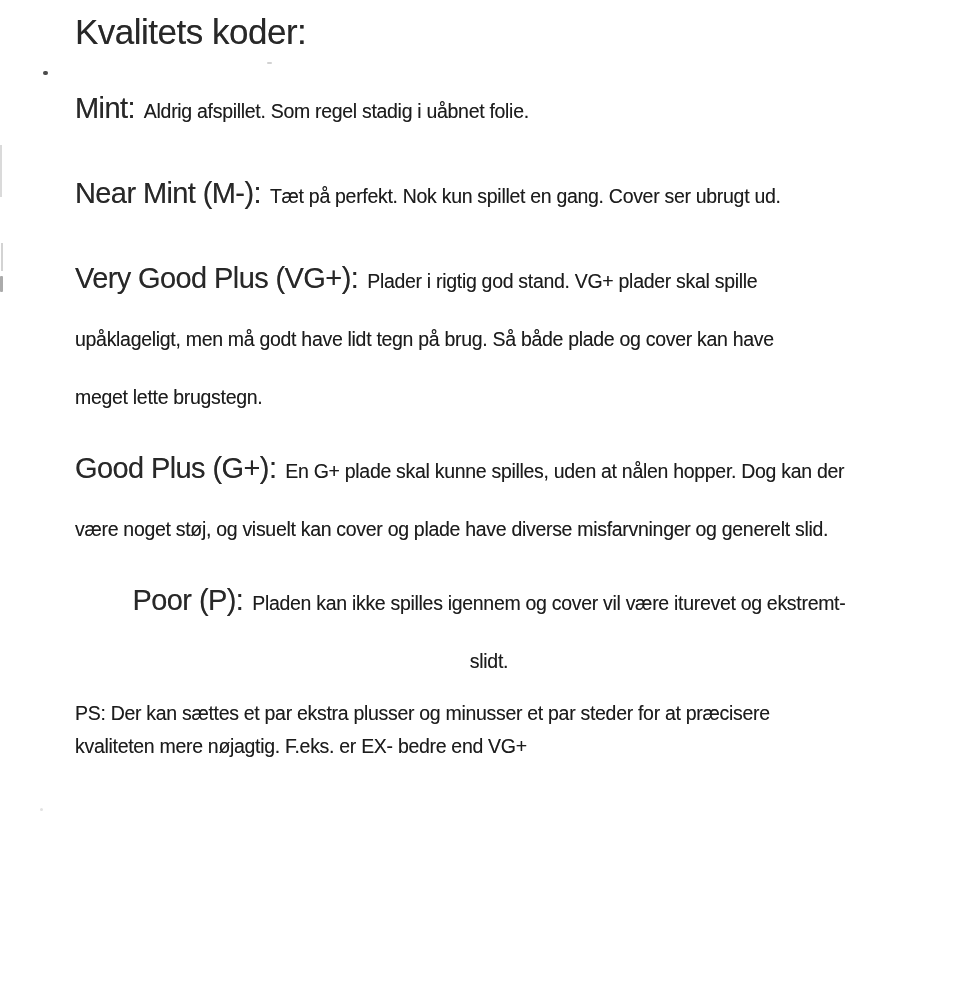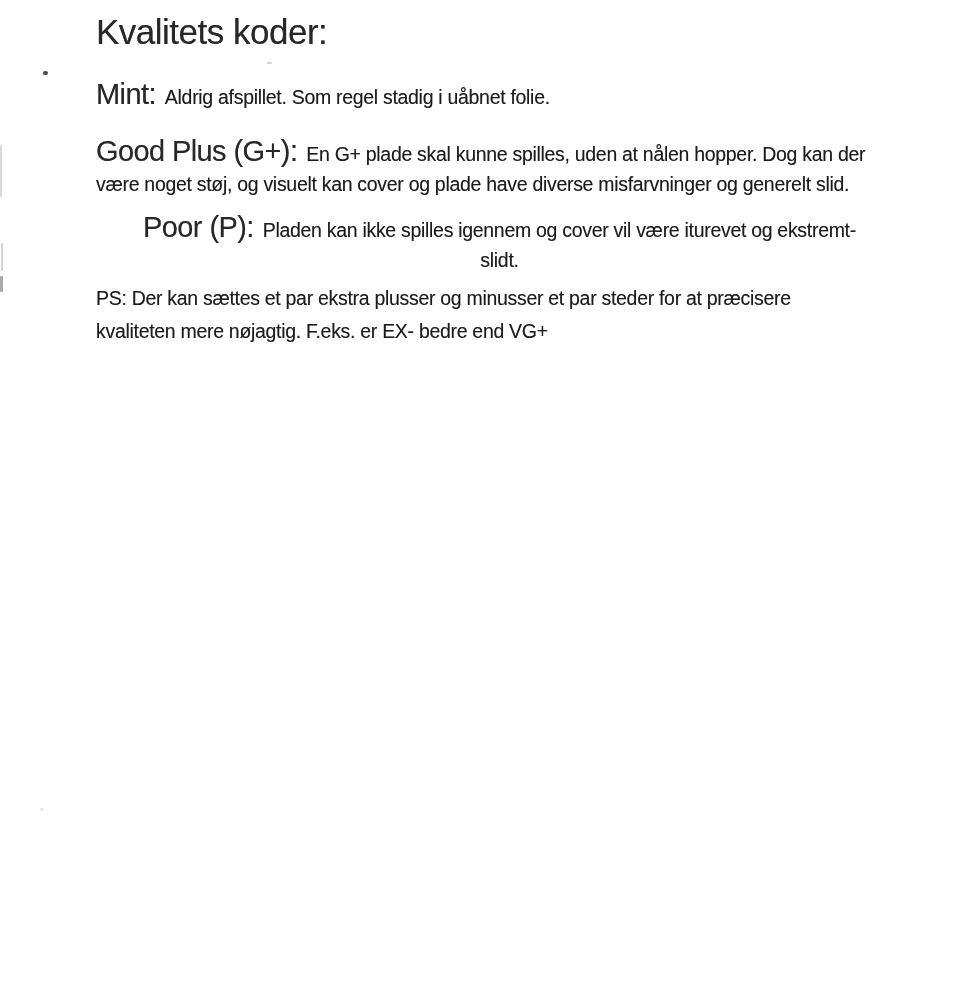--- a/index.html
+++ b/index.html
@@ -9,35 +9,35 @@
     background: #ffffff;
     position: relative;
     overflow: hidden;
     font-family: "Liberation Sans", sans-serif;
     -webkit-font-smoothing: antialiased;
   }
   .page {
     position: absolute;
     top: 0; left: 0;
     width: 960px; height: 1002px;
-    padding: 10px 57px 0 96px;
+    padding: 10px 57px 0 75px;
     box-sizing: border-box;
   }
   .title {
     font-size: 35px;
     font-weight: 400;
     line-height: 44px;
     letter-spacing: -0.5px;
     color: #282828;
     margin: 0 0 26px 0;
     text-shadow: 0 0 0.6px rgba(40,40,40,0.55);
   }
   .entry {
     margin: 0 0 13px 0;
-    line-height: 29px;
+    line-height: 56px;
   }
   .entry.gap-lg { margin-bottom: 24px; }
   .entry.gap-sm { margin-bottom: 6px; text-align: center; }
   .term {
     font-size: 29px;
     font-weight: 400;
     letter-spacing: -0.6px;
     color: #282828;
     margin-right: 9px;
     text-shadow: 0 0 0.6px rgba(40,40,40,0.5);
@@ -71,22 +71,26 @@
 </style>
 </head>
 <body>
 
 <div class="page">
 
   <h1 class="title">Kvalitets koder:</h1>
 
   <p class="entry gap-lg"><span class="term">Mint:</span><span class="desc">Aldrig afspillet. Som regel stadig i uåbnet folie.</span></p>
 
+  <p class="entry gap-lg"><span class="term">Near Mint (M-):</span><span class="desc">Tæt på perfekt. Nok kun spillet en gang. Cover ser ubrugt ud.</span></p>
 
 
+  <p class="entry"><span class="term">Very Good Plus (VG+):</span><span class="desc">Plader i rigtig god stand. VG+ plader skal spille
+upåklageligt, men må godt have lidt tegn på brug. Så både plade og cover kan have
+meget lette brugstegn.</span></p>
 
 
   <p class="entry"><span class="term">Good Plus (G+):</span><span class="desc">En G+ plade skal kunne spilles, uden at nålen hopper. Dog kan der
 være noget støj, og visuelt kan cover og plade have diverse misfarvninger og generelt slid.</span></p>
 
 
 
   <p class="entry gap-sm"><span class="term">Poor (P):</span><span class="desc">Pladen kan ikke spilles igennem og cover vil være iturevet og ekstremt-
 slidt.</span></p>
 

